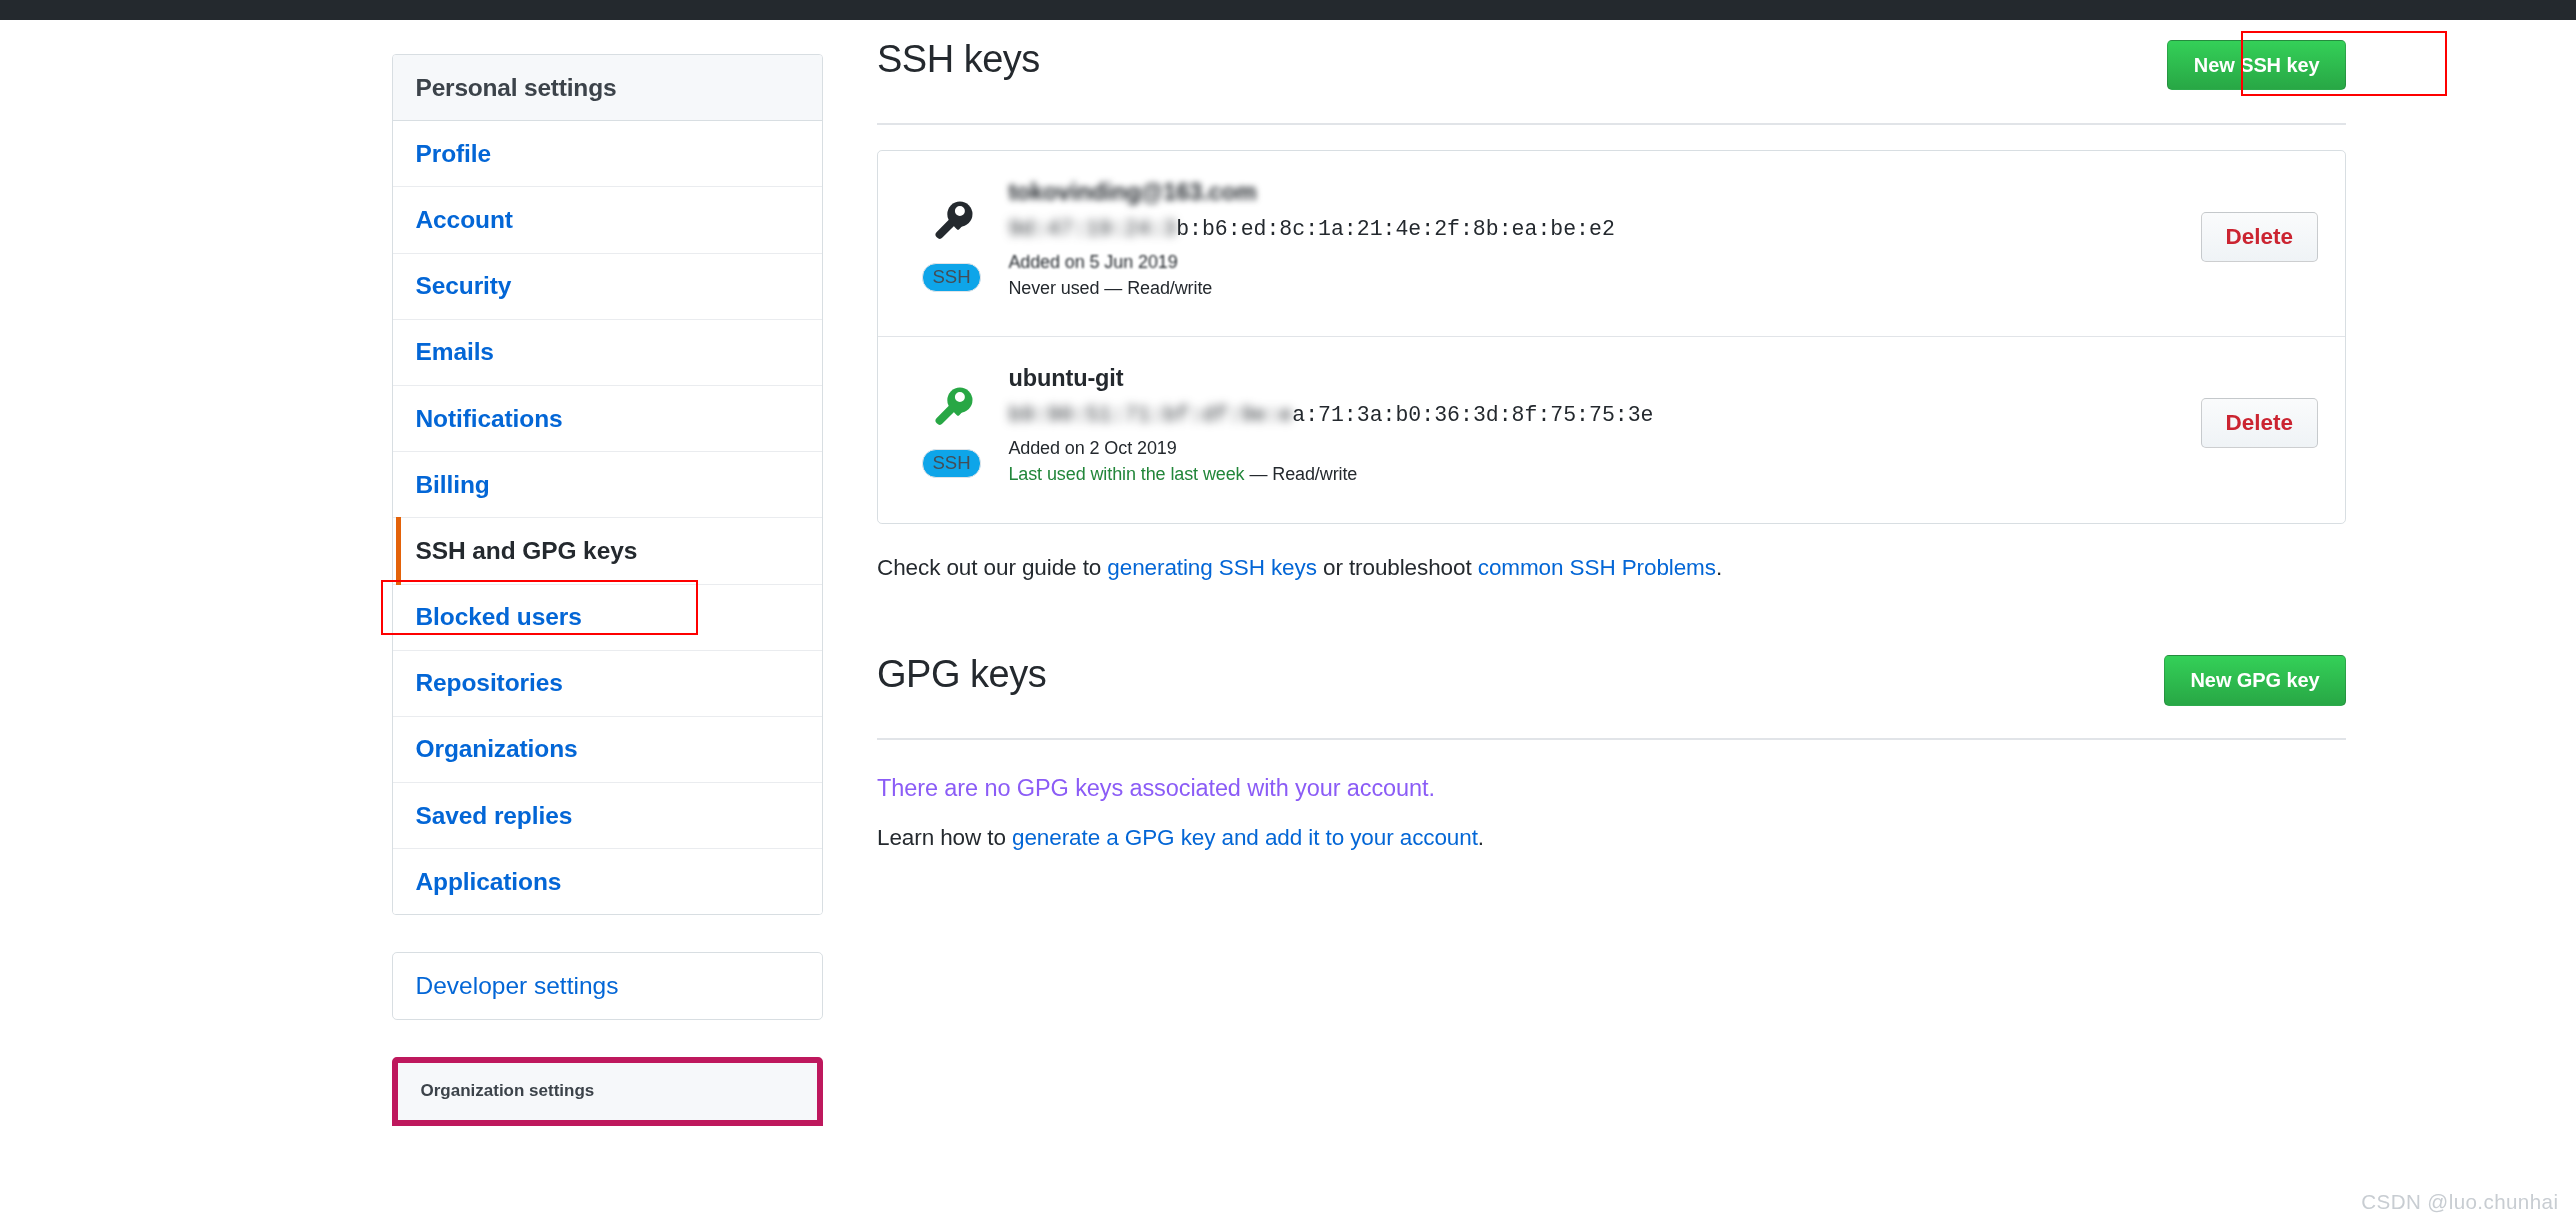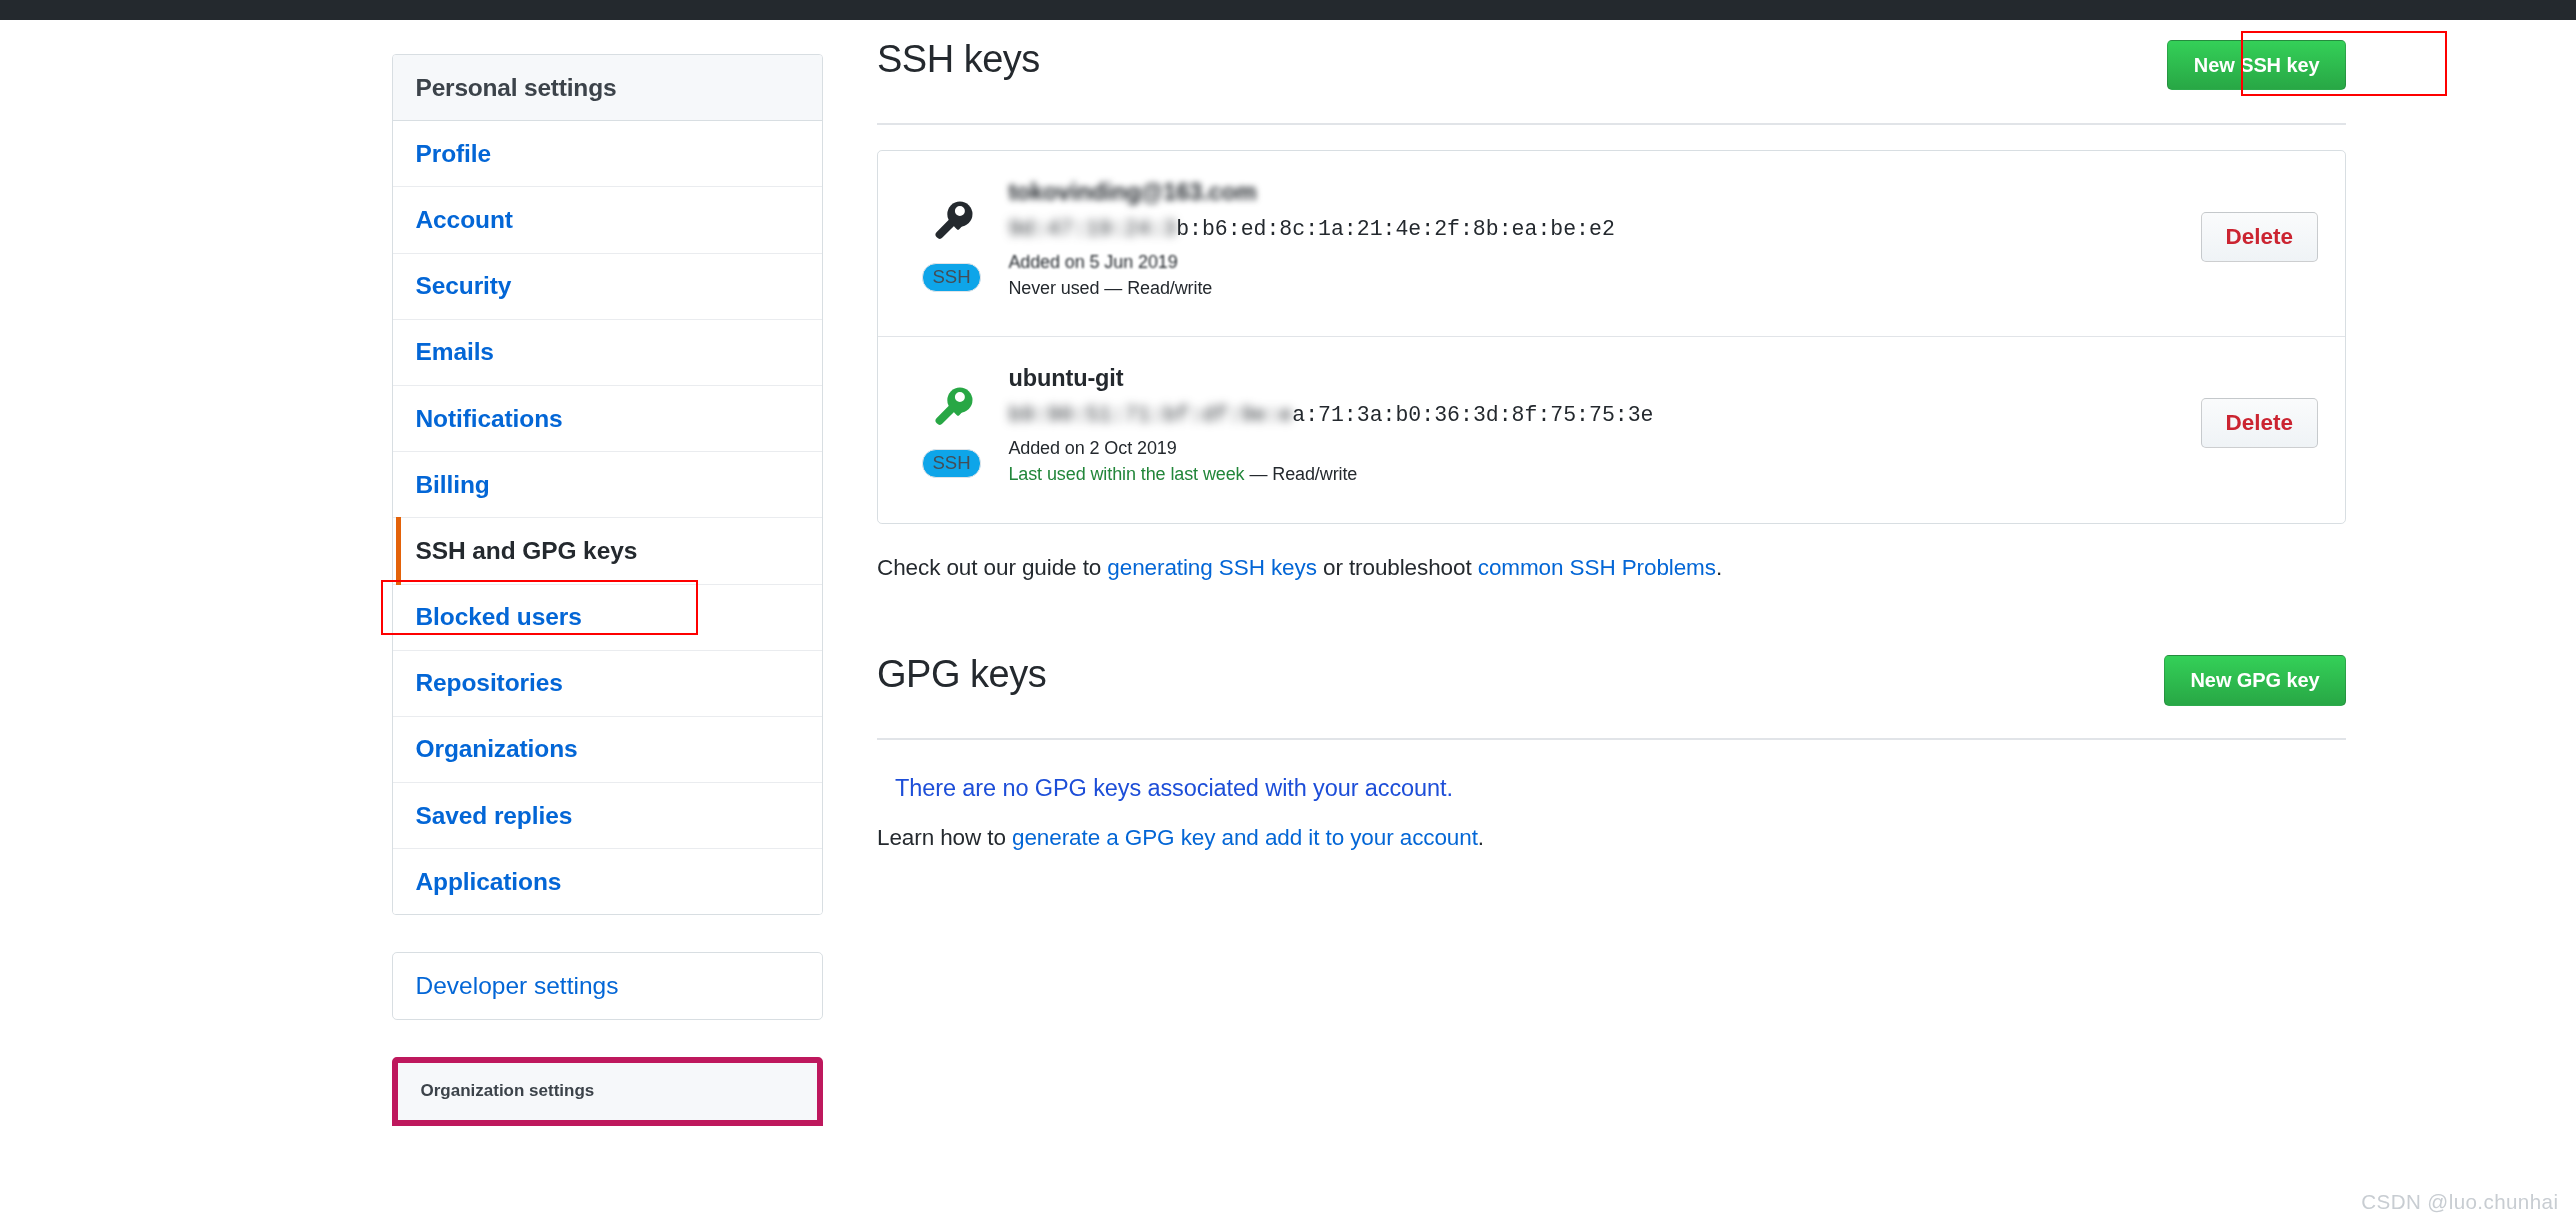--- a/index.html
+++ b/index.html
@@ -221,24 +221,23 @@
   }
   a.lnk {
     color: #0366d6;
     text-decoration: none;
     cursor: pointer;
   }
 
   #gpg-section { margin-top: 71px; }
   .gpg-empty {
     font-size: 23.5px;
-    color: #1d4ed8;
+    color: #8b5cf6;
     margin-top: 35px;
     letter-spacing: -0.1px;
-    margin-left: 18px;
   }
   .gpg-learn {
     font-size: 22.5px;
     color: #24292e;
     margin-top: 22.5px;
     letter-spacing: -0.1px;
   }
 
   
   .annot {

